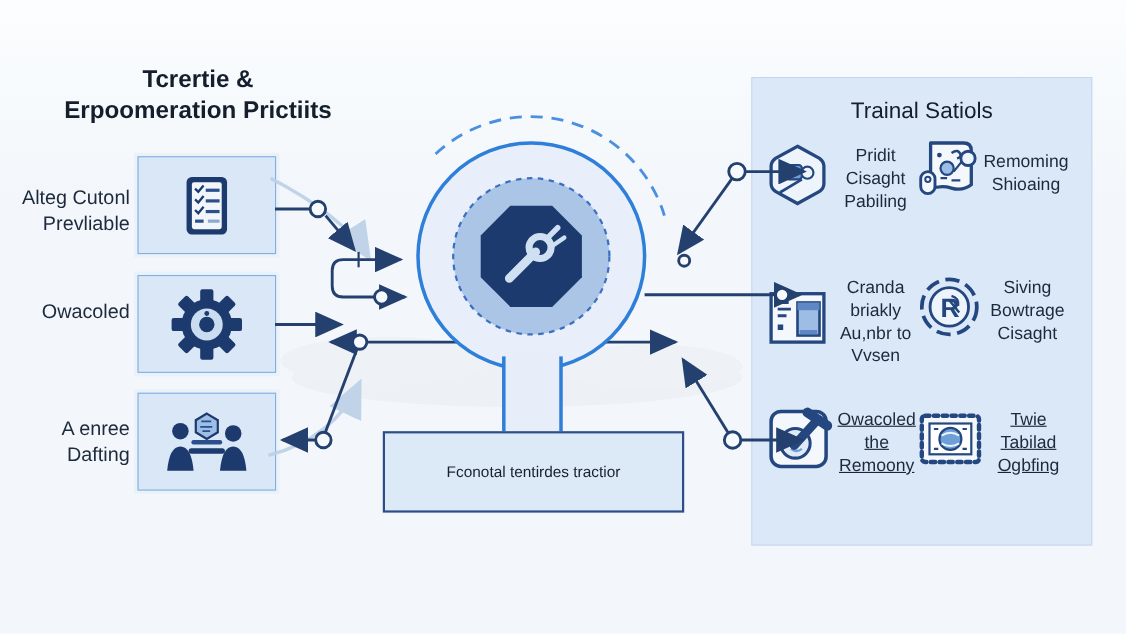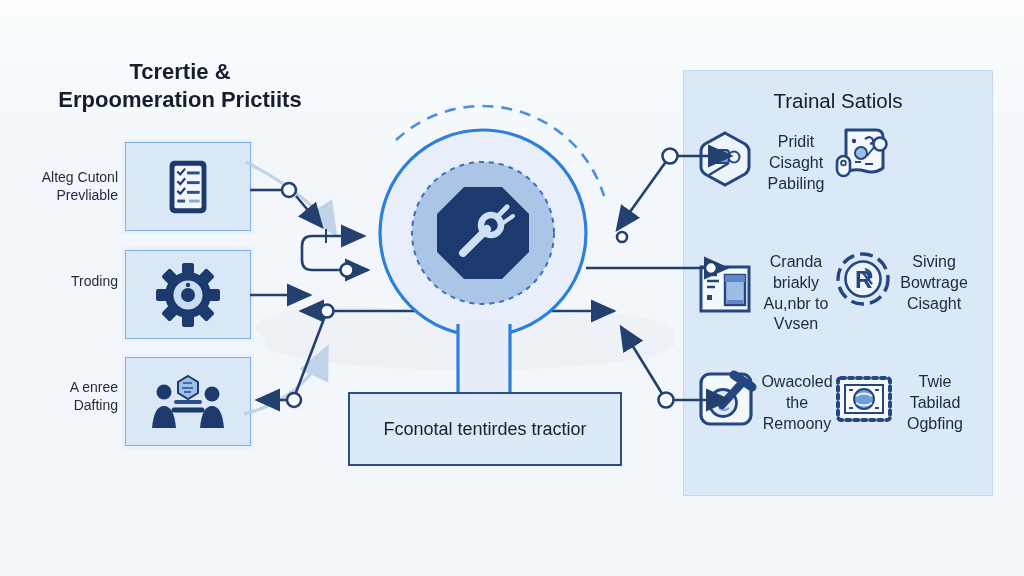--- a/index.html
+++ b/index.html
@@ -7,64 +7,64 @@
        font-family:"Liberation Sans", sans-serif;color:#1b2533;}
   .stage{position:relative;width:1024px;height:576px;
          background:linear-gradient(180deg,#fbfdfe 0%,#f3f7fb 30%,#f3f7fb 100%);}
   .abs{position:absolute;}
 
   
   .title{left:20px;top:58px;width:320px;text-align:center;
          font-size:22px;font-weight:bold;color:#141e2c;line-height:1.25;z-index:3;}
 
   
-  .side-label{width:118px;text-align:right;font-size:14px;line-height:1.32;
+  .side-label{width:118px;text-align:right;font-size:18px;line-height:1.32;
               color:#1d2a3c;z-index:3;}
   .lbox{left:125px;width:124px;height:87px;background:#d9e7f6;
         border:1.6px solid #7fb0e2;box-shadow:0 0 0 3px #eaf1f9;
         display:flex;align-items:center;justify-content:center;z-index:3;}
 
   
   .overlay{left:0;top:0;z-index:4;pointer-events:none;}
 
   
   .process-box{left:348px;top:392px;width:270px;height:70px;background:#dce9f7;
                border:2.5px solid #2d4c88;display:flex;align-items:center;
-               justify-content:center;font-size:18px;color:#17202e;z-index:5;
+               justify-content:center;font-size:14px;color:#17202e;z-index:5;
                text-align:center;}
 
   
   .panel{left:683px;top:70px;width:308px;height:424px;background:#dbe8f7;
          border:1px solid #c5d8ee;z-index:2;}
   .panel-title{position:absolute;left:0;top:18px;width:100%;text-align:center;
                font-size:20.5px;font-weight:normal;color:#141e2c;}
   .pitem{position:absolute;width:142px;display:flex;flex-direction:row;
          align-items:center;}
   .pitem .plabel{margin-top:9px;text-align:center;font-size:16px;line-height:1.3;
                  color:#1d2a3c;}
   .c1{left:10px;} .c2{left:148px;}
-  .r1{top:52px;} .r2{top:172px;} .r3{top:292px;}
+  .r1{top:52px;} .r2{top:172px;} .r3{top:292px;text-decoration:underline;}
   .icon{display:flex;align-items:center;justify-content:center;}
 </style>
 </head>
 <body>
 
 <div class="stage">
 
   <div class="abs title">
     <div>Tcrertie &amp;</div>
     <div>Erpoomeration Prictiits</div>
   </div>
 
   <div class="abs side-label" style="left:0;top:168px">
     <div>Alteg Cutonl</div>
     <div>Prevliable</div>
   </div>
   <div class="abs side-label" style="left:0;top:272px">
-    <div>Troding</div>
+    <div>Owacoled</div>
   </div>
   <div class="abs side-label" style="left:0;top:378px">
     <div>A enree</div>
     <div>Dafting</div>
   </div>
 
   <div class="abs lbox" style="top:142px">
     <span class="icon">
       <svg width="62" height="66" viewBox="-32 -34 64 68">
         <rect x="-19" y="-27" width="38" height="54" rx="5" fill="#1d3a6e"></rect>
@@ -217,20 +217,24 @@
           <path d="M-17,-24 H13 Q20,-24 20,-17 V14 Q12,20 2,17 Q-8,14 -17,18 Z" fill="#f4f8fc" stroke="#24477f" stroke-width="3" stroke-linejoin="round"></path>
           <circle cx="-9" cy="-13" r="2.2" fill="#24477f"></circle>
           <path d="M2,-15 q6,-4 8,1 q1,3 -3,4" stroke="#24477f" stroke-width="2.2" fill="none"></path>
           <circle cx="-2" cy="-1" r="6" fill="#9dbde4" stroke="#24477f" stroke-width="2"></circle>
           <path d="M4,2 L12,-8 M-8,8 h6 M2,10 h8" stroke="#24477f" stroke-width="2"></path>
           <circle cx="17" cy="-10" r="6.5" fill="#eef4fb" stroke="#24477f" stroke-width="2.6"></circle>
           <rect x="-26" y="2" width="13" height="20" rx="6.5" fill="#f4f8fc" stroke="#24477f" stroke-width="2.6"></rect>
           <circle cx="-19.5" cy="9" r="2.4" fill="none" stroke="#24477f" stroke-width="1.8"></circle>
         </svg>
       </span>
+      <div class="plabel">
+        <div>Remoming</div>
+        <div>Shioaing</div>
+      </div>
     </div>
 
     <div class="pitem c1 r2">
       <span class="icon">
         <svg width="62" height="62" viewBox="-31 -31 62 62">
           <rect x="-24" y="-22" width="48" height="44" fill="#f4f8fc" stroke="#24477f" stroke-width="3"></rect>
           <path d="M-18,-14 h10 M-18,-8 h12 M-18,-2 h8" stroke="#24477f" stroke-width="2.6"></path>
           <rect x="-18" y="6" width="5" height="5" fill="#24477f"></rect>
           <rect x="0" y="-14" width="20" height="30" fill="#9dbde4" stroke="#24477f" stroke-width="2.4"></rect>
           <rect x="0" y="-14" width="20" height="7" fill="#5d88c4"></rect>

